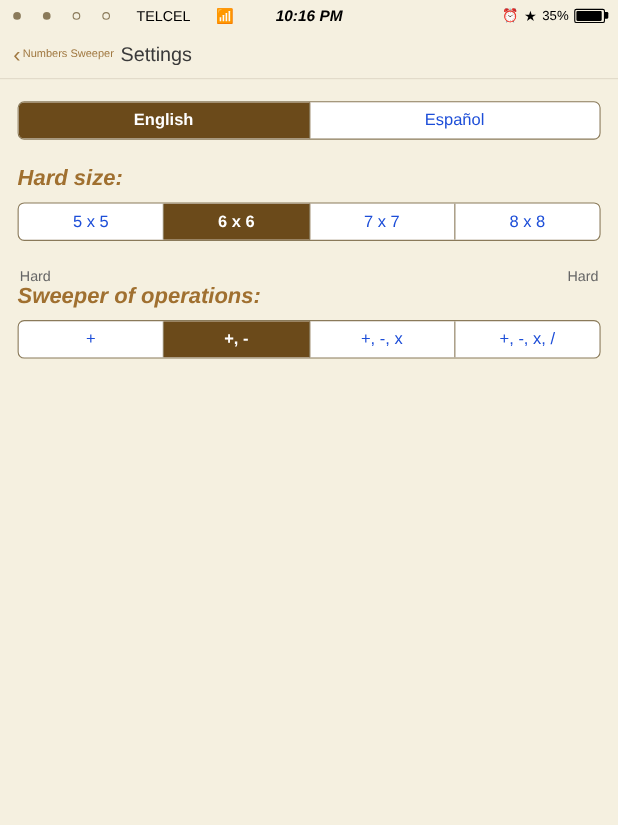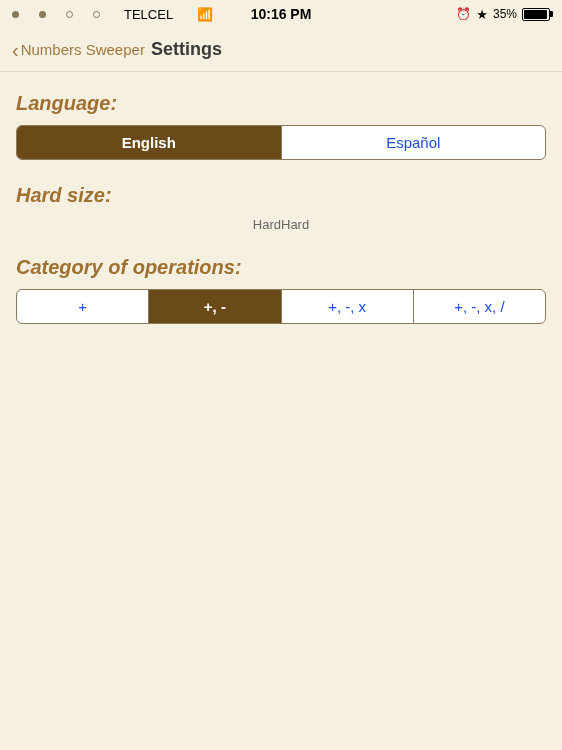--- a/index.html
+++ b/index.html
@@ -47,20 +47,21 @@
       background-color: transparent;
       border: 1.5px solid #8a7a5a;
     }
 
     .status-bar-center {
       font-size: 14px;
       font-weight: 600;
       position: absolute;
       left: 50%;
       transform: translateX(-50%);
+      font-style: italic;
     }
 
     .status-bar-right {
       display: flex;
       align-items: center;
       gap: 5px;
       font-size: 12px;
     }
 
     .battery-container {
@@ -118,27 +119,27 @@
       gap: 2px;
     }
 
     .back-chevron {
       font-size: 20px;
       color: #a07840;
       line-height: 1;
     }
 
     .back-text {
-      font-size: 15px;
+      font-size: 10px;
       color: #a07840;
     }
 
     .nav-title {
       font-size: 18px;
-      font-weight: 700;
+      font-weight: 400;
       color: #3a3a3a;
       margin-left: 6px;
     }
 
     
     .content {
       padding: 20px 16px;
     }
 
     .section-title {
@@ -181,23 +182,22 @@
       border-right: 1.5px solid #8a7a5a;
     }
 
     
     .seg-4 .seg-option {
       flex: 1;
     }
 
     .board-labels {
       display: flex;
-      justify-content: center;
+      justify-content: space-between;
       margin-top: 4px;
-      margin-bottom: 24px;
       padding: 0 2px;
     }
 
     .board-label {
       font-size: 13px;
       color: #666;
     }
   </style>
 </head>
 <body>
@@ -227,33 +227,38 @@
 <div class="nav-bar">
   <div class="back-button">
     <span class="back-chevron">‹</span>
     <span class="back-text">Numbers Sweeper</span>
   </div>
   <span class="nav-title">Settings</span>
 </div>
 
 <div class="content">
 
-  <div class="section-title">Language:</div>
   <div class="segmented-control">
     <button class="seg-option active">English</button>
     <button class="seg-option">Español</button>
   </div>
 
   <div class="section-title">Hard size:</div>
+  <div class="segmented-control seg-4">
+    <button class="seg-option">5 x 5</button>
+    <button class="seg-option active">6 x 6</button>
+    <button class="seg-option">7 x 7</button>
+    <button class="seg-option">8 x 8</button>
+  </div>
   <div class="board-labels">
     <span class="board-label">Hard</span>
     <span class="board-label">Hard</span>
   </div>
 
-  <div class="section-title">Category of operations:</div>
+  <div class="section-title">Sweeper of operations:</div>
   <div class="segmented-control seg-4">
     <button class="seg-option">+</button>
     <button class="seg-option active">+, -</button>
     <button class="seg-option">+, -, x</button>
     <button class="seg-option">+, -, x, /</button>
   </div>
 
 </div>
 
 </body></html>

